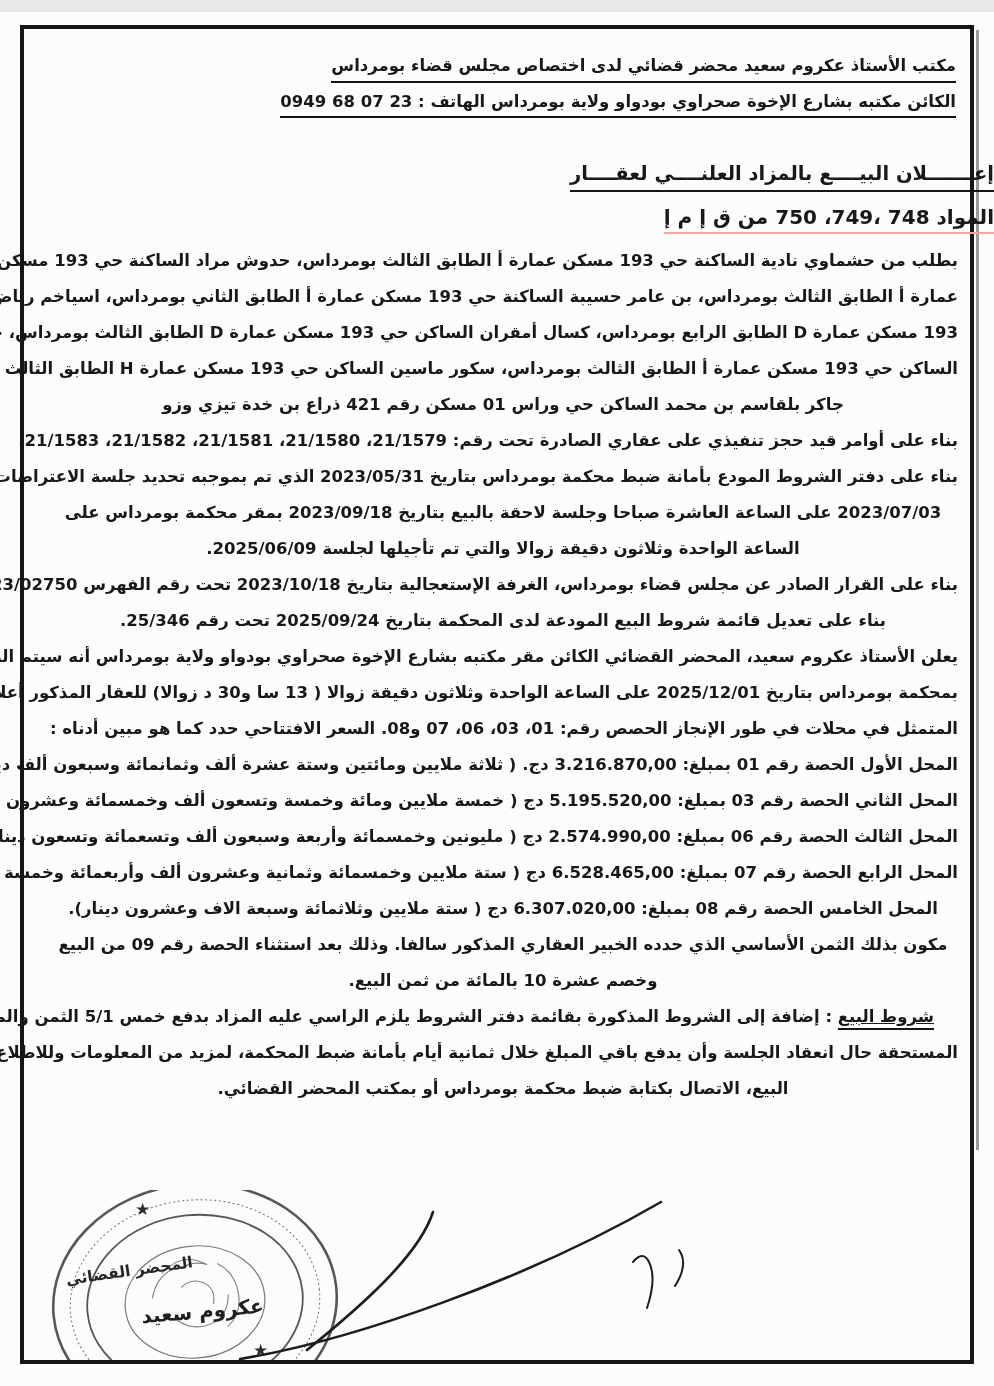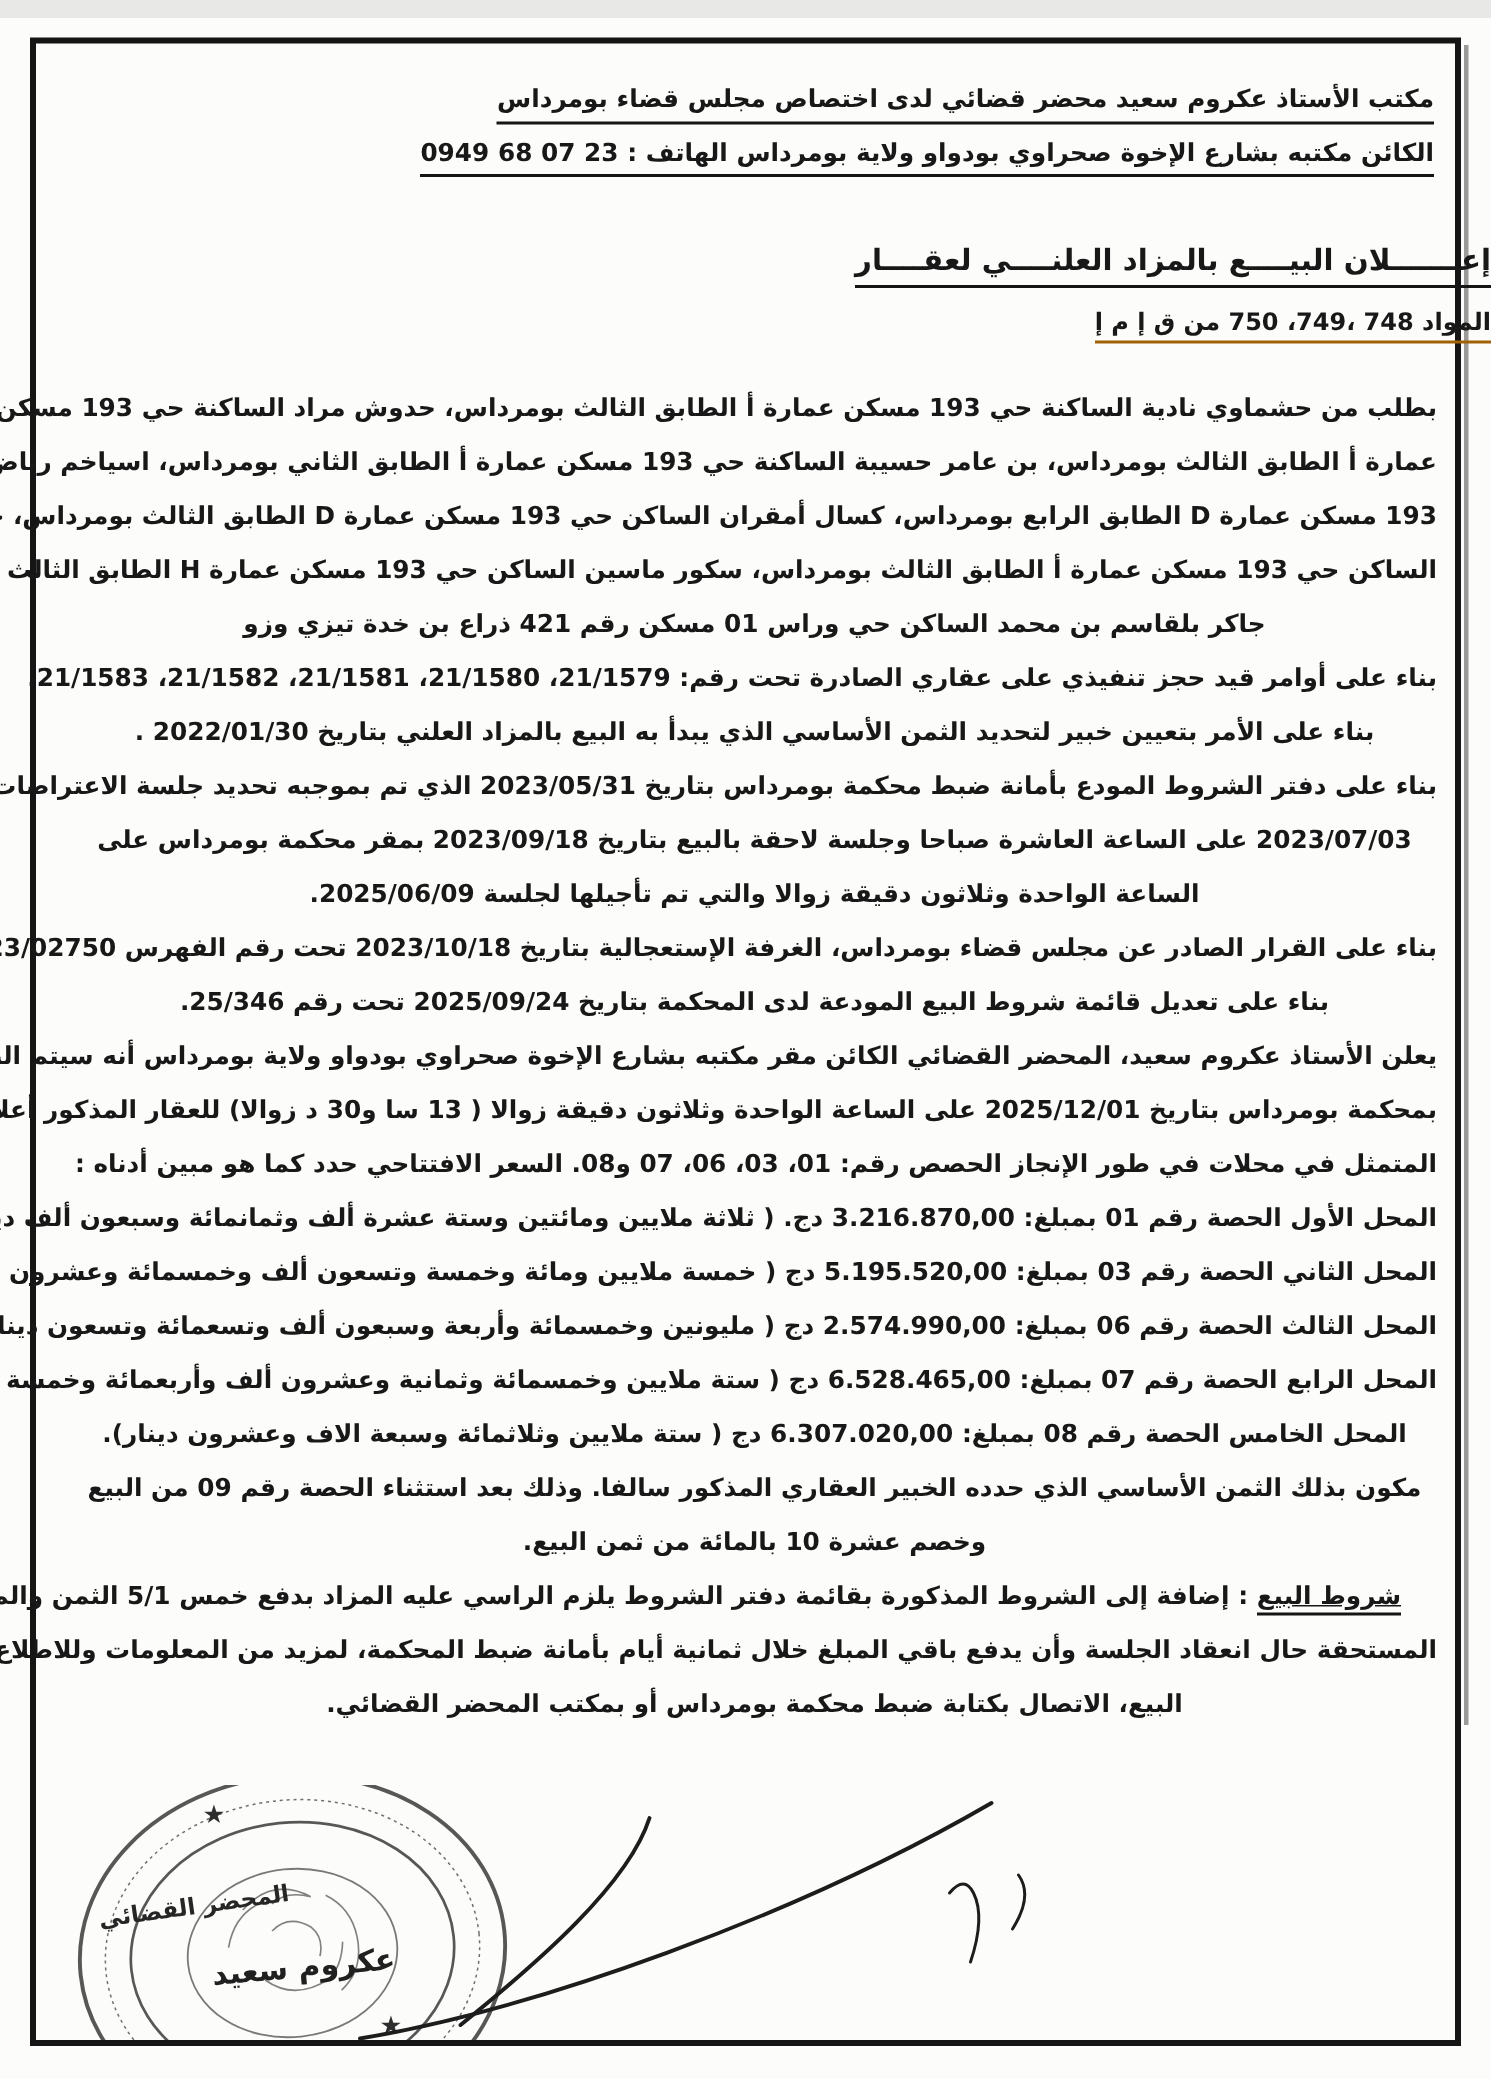--- a/index.html
+++ b/index.html
@@ -36,25 +36,25 @@
   }
   .hline + .hline{margin-top:9px;}
   .title-wrap{position:absolute;left:0;width:994px;direction:rtl;}
   .tw1{top:150px;}
   .tw2{top:193px;}
   .doc-title{
     display:inline-block;font-weight:bold;font-size:19.5px;
     border-bottom:2px solid #151515;padding-bottom:5px;white-space:nowrap;
   }
   .doc-subtitle{
-    display:inline-block;font-weight:bold;font-size:16px;
-    border-bottom:2px solid #a16207;padding-bottom:3px;white-space:nowrap;
+    display:inline-block;font-weight:bold;font-size:20px;
+    border-bottom:2px solid #fca5a5;padding-bottom:3px;white-space:nowrap;
   }
   .body-text{
-    position:absolute;top:242px;right:36px;left:48px;
+    position:absolute;top:231px;right:36px;left:48px;
     direction:rtl;font-weight:bold;font-size:16.5px;
   }
   .bl{
     height:36px;line-height:36px;
     white-space:nowrap;text-align:right;
   }
   .bl.center{text-align:center;}
   .bl.indent{padding-right:24px;}
   .bl .lead{
     display:inline-block;border-bottom:2px solid #151515;
@@ -89,21 +89,20 @@
     <span class="doc-subtitle">المواد 748 ،749، 750 من ق إ م إ</span>
   </div>
 
   <div class="body-text">
       <div class="bl"><span>بطلب من حشماوي نادية الساكنة حي 193 مسكن عمارة أ الطابق الثالث بومرداس، حدوش مراد الساكنة حي 193 مسكن</span></div>
       <div class="bl"><span>عمارة أ الطابق الثالث بومرداس، بن عامر حسيبة الساكنة حي 193 مسكن عمارة أ الطابق الثاني بومرداس، اسياخم رياض الساكن حي</span></div>
       <div class="bl"><span>193 مسكن عمارة D الطابق الرابع بومرداس، كسال أمقران الساكن حي 193 مسكن عمارة D الطابق الثالث بومرداس، حميلي سعيد</span></div>
       <div class="bl"><span>الساكن حي 193 مسكن عمارة أ الطابق الثالث بومرداس، سكور ماسين الساكن حي 193 مسكن عمارة H الطابق الثالث بومرداس</span></div>
       <div class="bl center"><span>جاكر بلقاسم بن محمد الساكن حي وراس 01 مسكن رقم 421 ذراع بن خدة تيزي وزو</span></div>
       <div class="bl"><span>بناء على أوامر قيد حجز تنفيذي على عقاري الصادرة تحت رقم: 21/1579، 21/1580، 21/1581، 21/1582، 21/1583،</span></div>
-      <div class="bl center"><span>بناء على الأمر بتعيين خبير لتحديد الثمن الأساسي الذي يبدأ به البيع بالمزاد العلني بتاريخ 2022/01/30 .</span></div>
       <div class="bl"><span>بناء على دفتر الشروط المودع بأمانة ضبط محكمة بومرداس بتاريخ 2023/05/31 الذي تم بموجبه تحديد جلسة الاعتراضات ليوم</span></div>
       <div class="bl center"><span>2023/07/03 على الساعة العاشرة صباحا وجلسة لاحقة بالبيع بتاريخ 2023/09/18 بمقر محكمة بومرداس على</span></div>
       <div class="bl center"><span>الساعة الواحدة وثلاثون دقيقة زوالا والتي تم تأجيلها لجلسة 2025/06/09.</span></div>
       <div class="bl"><span>بناء على القرار الصادر عن مجلس قضاء بومرداس، الغرفة الإستعجالية بتاريخ 2023/10/18 تحت رقم الفهرس 23/02750.</span></div>
       <div class="bl center"><span>بناء على تعديل قائمة شروط البيع المودعة لدى المحكمة بتاريخ 2025/09/24 تحت رقم 25/346.</span></div>
       <div class="bl"><span>يعلن الأستاذ عكروم سعيد، المحضر القضائي الكائن مقر مكتبه بشارع الإخوة صحراوي بودواو ولاية بومرداس أنه سيتم البيع بالمزاد العلني</span></div>
       <div class="bl"><span>بمحكمة بومرداس بتاريخ 2025/12/01 على الساعة الواحدة وثلاثون دقيقة زوالا ( 13 سا و30 د زوالا) للعقار المذكور أعلاه،</span></div>
       <div class="bl"><span>المتمثل في محلات في طور الإنجاز الحصص رقم: 01، 03، 06، 07 و08. السعر الافتتاحي حدد كما هو مبين أدناه :</span></div>
       <div class="bl"><span>المحل الأول الحصة رقم 01 بمبلغ: 3.216.870,00 دج. ( ثلاثة ملايين ومائتين وستة عشرة ألف وثمانمائة وسبعون ألف دينار).</span></div>
       <div class="bl"><span>المحل الثاني الحصة رقم 03 بمبلغ: 5.195.520,00 دج ( خمسة ملايين ومائة وخمسة وتسعون ألف وخمسمائة وعشرون دينار).</span></div>

